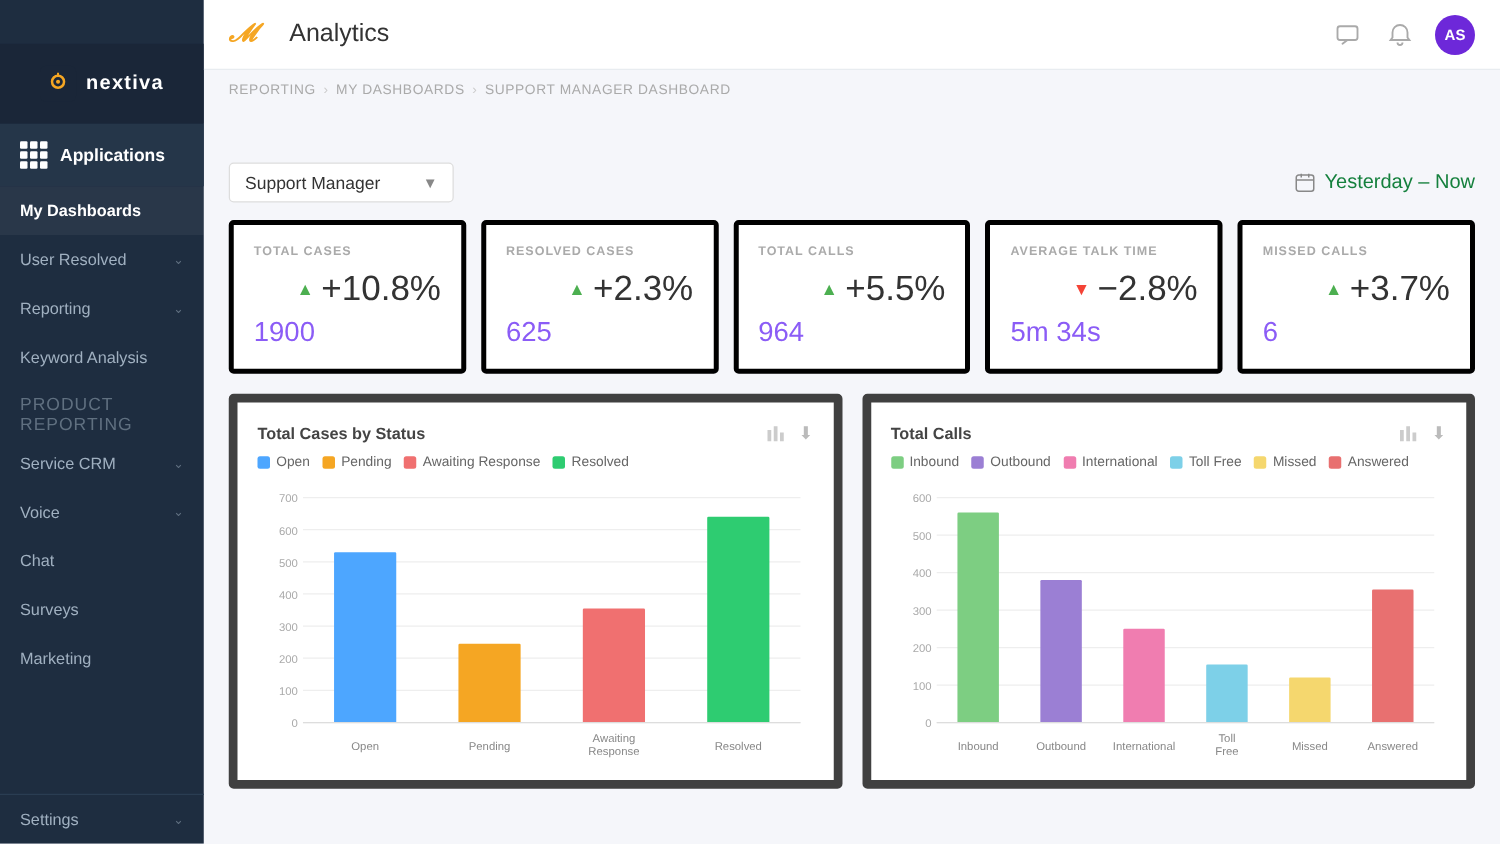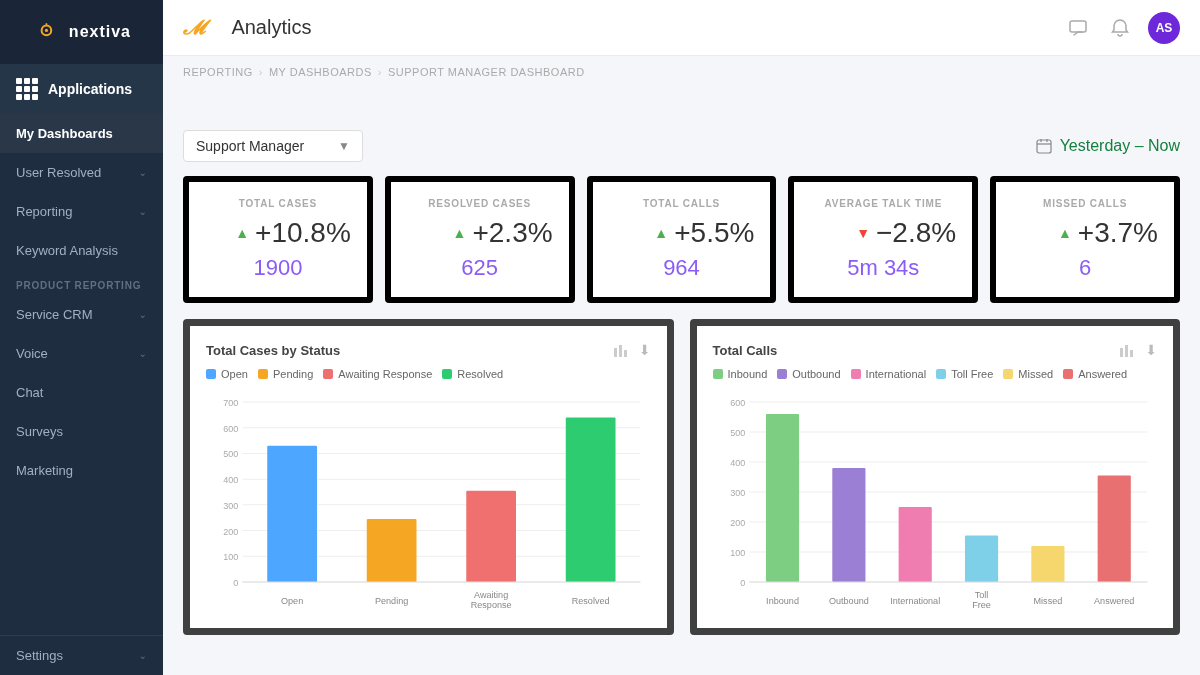--- a/index.html
+++ b/index.html
@@ -1,29 +1,29 @@
 <!DOCTYPE html>
 <html><head>
   <meta charset="utf-8">
   <style>
     * { box-sizing: border-box; margin: 0; padding: 0; }
     body { font-family: -apple-system, BlinkMacSystemFont, 'Segoe UI', sans-serif; display: flex; height: 675px; width: 1200px; overflow: hidden; background: #f5f6fa; }
 
     
     .sidebar { width: 163px; background: #1e2d40; color: #fff; display: flex; flex-direction: column; height: 100%; flex-shrink: 0; }
-    .sidebar-logo { padding: 14px 32px; display: flex; align-items: center; gap: 8px; background: #1a2638; }
+    .sidebar-logo { padding: 14px 32px; display: flex; align-items: center; gap: 8px; background: #1a2638; margin-top: 35px; }
     .logo-icon { width: 36px; height: 36px; }
     .sidebar-apps { padding: 14px 16px; display: flex; align-items: center; gap: 10px; background: #253649; cursor: pointer; }
     .apps-grid { display: grid; grid-template-columns: repeat(3,6px); gap: 2px; }
     .apps-grid span { width: 6px; height: 6px; background: #fff; border-radius: 1px; display: block; }
     .apps-label { font-size: 14px; font-weight: 600; color: #fff; }
     .sidebar-nav { flex: 1; overflow-y: auto; }
     .nav-item { padding: 12px 16px; font-size: 13px; color: #a0b0c0; cursor: pointer; display: flex; align-items: center; justify-content: space-between; }
     .nav-item.active { color: #fff; font-weight: 600; background: rgba(255,255,255,0.05); }
-    .nav-section-label { padding: 10px 16px 4px; font-size: 10px; font-weight: 700; color: #607080; letter-spacing: 0.8px; text-transform: uppercase; }
+    .nav-section-label { padding: 10px 16px 4px; font-size: 14px; font-weight: 400; color: #607080; letter-spacing: 0.8px; text-transform: uppercase; }
     .chevron { font-size: 10px; color: #607080; }
     .sidebar-bottom { padding: 12px 16px; font-size: 13px; color: #a0b0c0; cursor: pointer; display: flex; align-items: center; justify-content: space-between; border-top: 1px solid #2a3d52; }
 
     
     .main { flex: 1; display: flex; flex-direction: column; overflow: hidden; }
     .topbar { background: #fff; border-bottom: 1px solid #e8ecf0; padding: 0 20px; height: 56px; display: flex; align-items: center; justify-content: space-between; flex-shrink: 0; }
     .topbar-left { display: flex; align-items: center; gap: 10px; }
     .analytics-icon { color: #f5a623; font-size: 20px; font-weight: bold; }
     .topbar-title { font-size: 20px; font-weight: 300; color: #333; margin-left: 16px; }
     .topbar-right { display: flex; align-items: center; gap: 14px; }
@@ -37,21 +37,21 @@
     .breadcrumb .sep { color: #ccc; }
 
     
     .dashboard-controls { display: flex; align-items: center; justify-content: space-between; margin-bottom: 14px; margin-top: 44px; }
     .dropdown-btn { display: flex; align-items: center; gap: 8px; border: 1px solid #ddd; border-radius: 4px; padding: 7px 12px; background: #fff; font-size: 14px; color: #333; cursor: pointer; min-width: 180px; justify-content: space-between; }
     .dropdown-arrow { color: #888; font-size: 12px; }
     .date-range { display: flex; align-items: center; gap: 8px; font-size: 16px; color: #15803d; }
 
     
     .kpi-row { display: flex; gap: 12px; margin-bottom: 16px; }
-    .kpi-card { flex: 1; background: #fff; border: 6px solid #000000; border-radius: 4px; padding: 16px; text-align: center; }
+    .kpi-card { flex: 1; background: #fff; border: 4px solid #000000; border-radius: 4px; padding: 16px; text-align: left; }
     .kpi-label { font-size: 10px; font-weight: 700; color: #aaa; letter-spacing: 0.8px; text-transform: uppercase; margin-bottom: 8px; }
     .kpi-value-row { display: flex; align-items: center; justify-content: flex-end; gap: 6px; margin-bottom: 6px; }
     .kpi-pct { font-size: 28px; font-weight: 300; color: #333; }
     .kpi-arrow-up { color: #4caf50; font-size: 14px; }
     .kpi-arrow-down { color: #f44336; font-size: 14px; }
     .kpi-sub { font-size: 22px; color: #8b5cf6; font-weight: 300; }
 
     
     .charts-row { display: flex; gap: 16px; }
     .chart-card { flex: 1; background: #fff; border: 7px solid #404040; border-radius: 4px; padding: 16px; }

